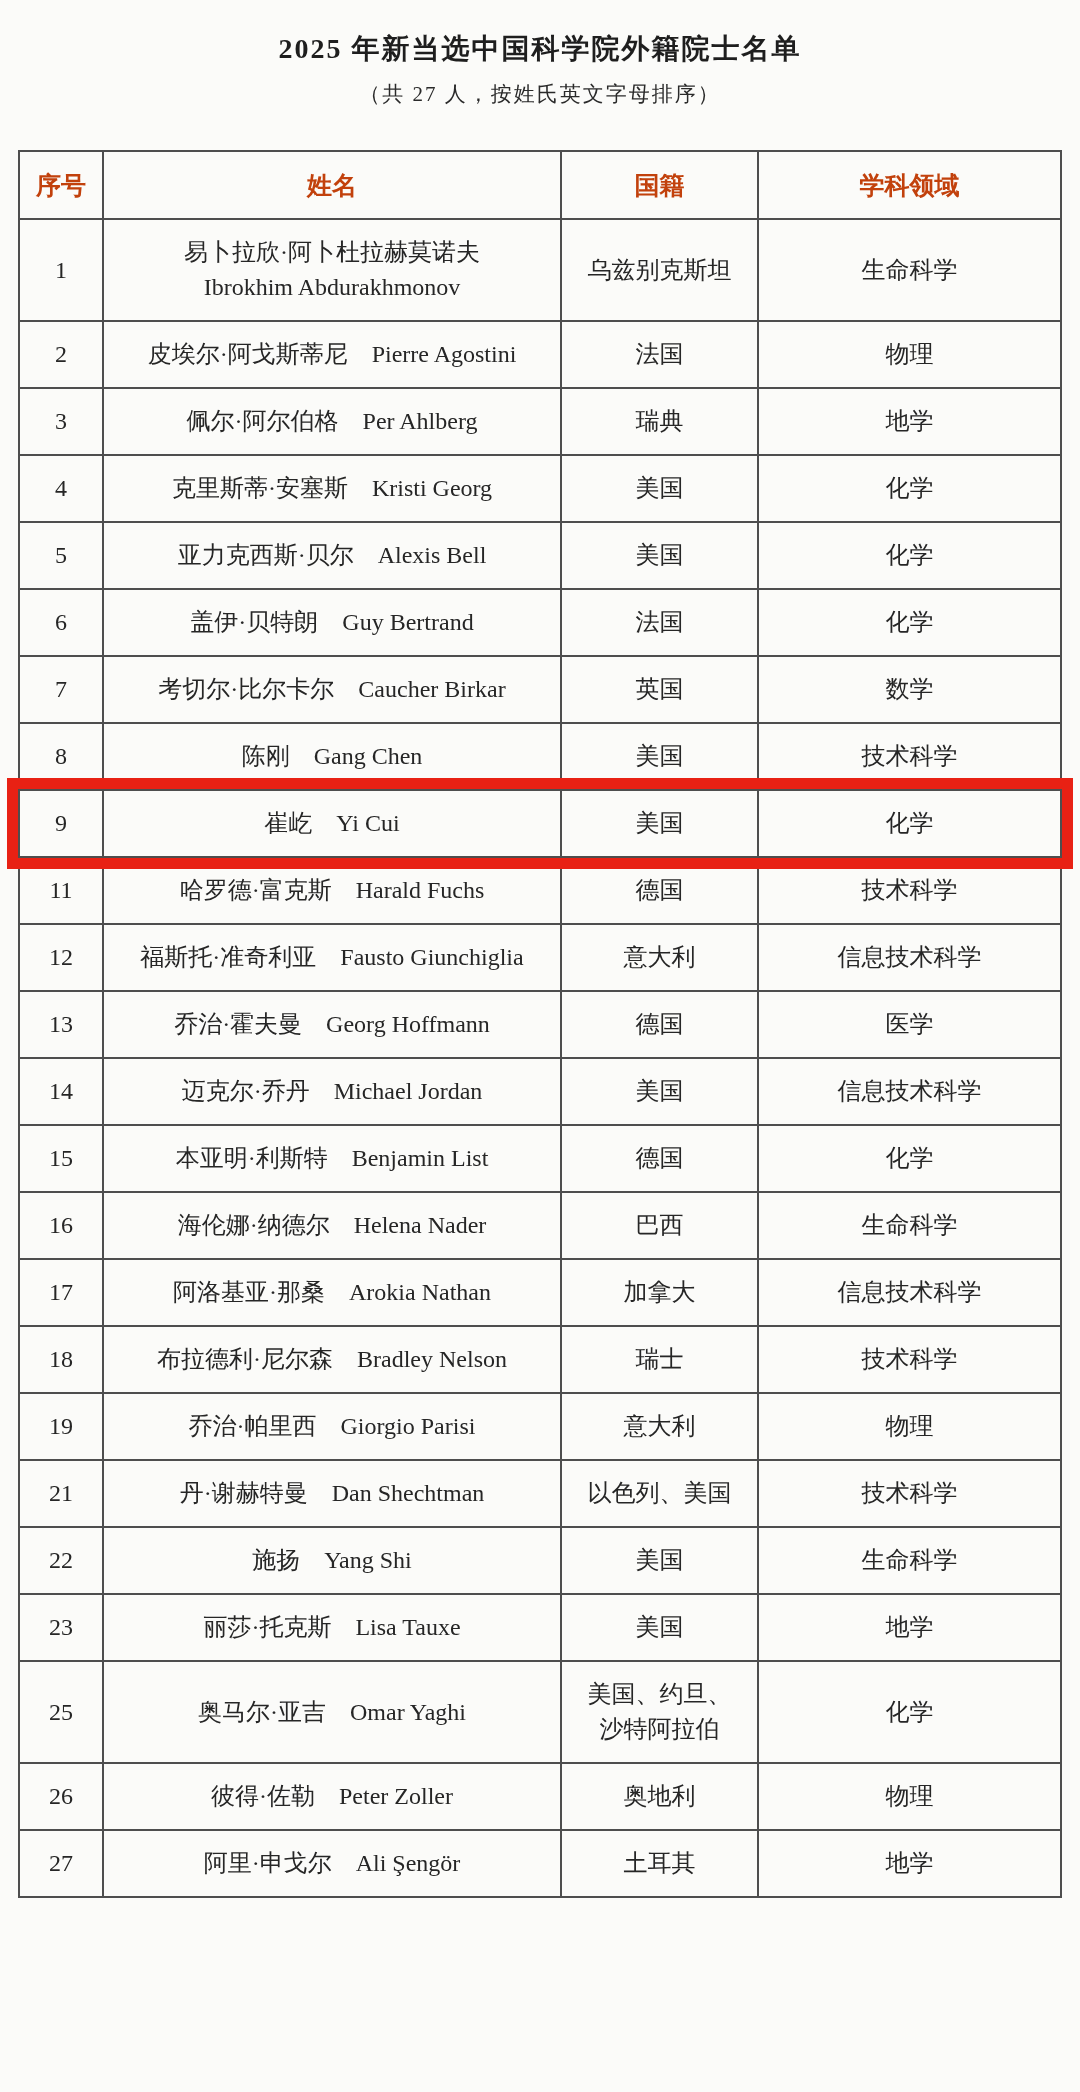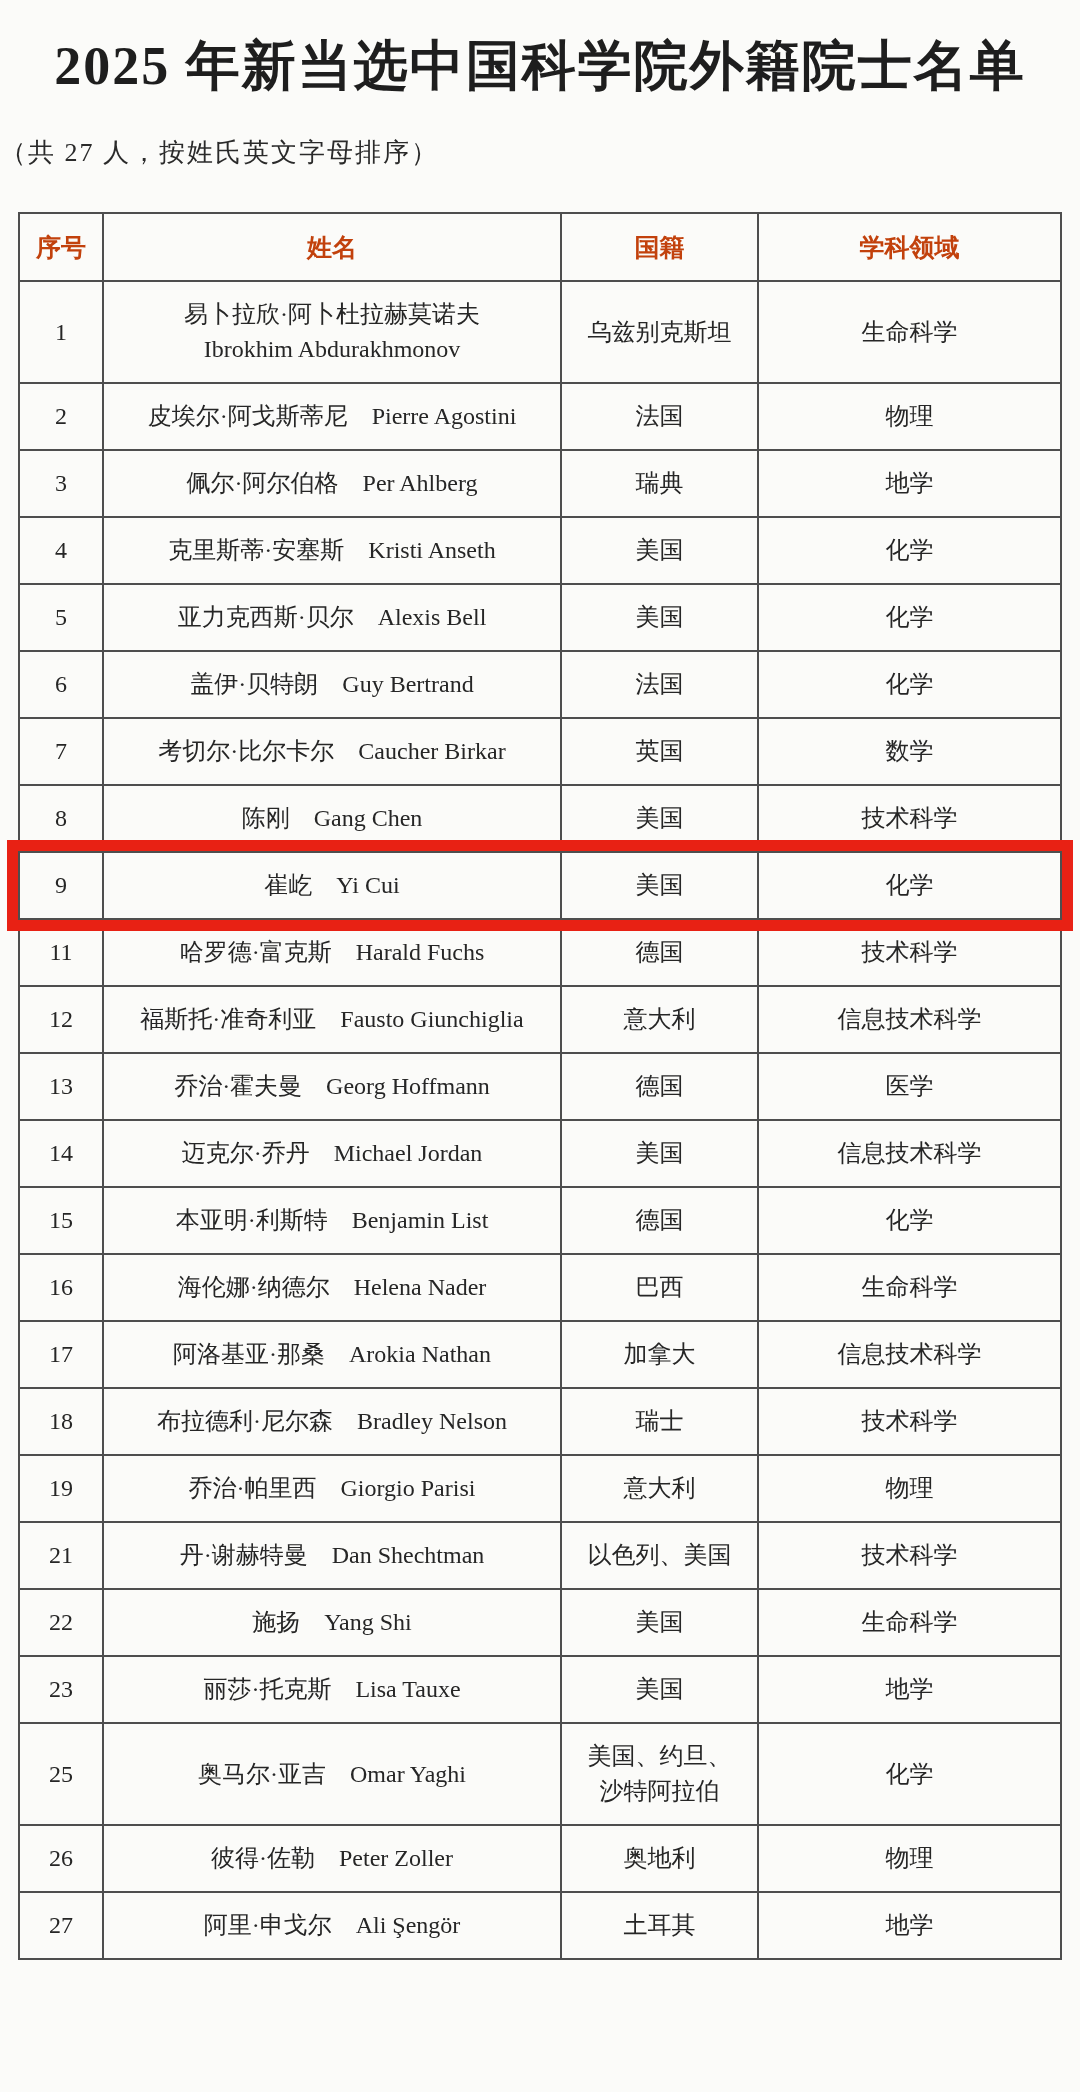--- a/index.html
+++ b/index.html
@@ -12,29 +12,29 @@
     width: 1080px;
     height: 2092px;
     background: #fbfbf9;
     color: #262626;
     font-family: "Liberation Serif", "DejaVu Serif", serif;
     overflow: hidden;
   }
   .page-title {
     padding-top: 30px;
     text-align: center;
-    font-size: 54px;
+    font-size: 28px;
     font-weight: 700;
     letter-spacing: 2px;
     color: #1e1e1e;
   }
   .page-subtitle {
-    margin-top: 32px;
-    text-align: left;
-    font-size: 26px;
+    margin-top: 12px;
+    text-align: center;
+    font-size: 21px;
     letter-spacing: 2px;
     color: #2a2a2a;
   }
   table.roster {
     margin: 42px 0 0 18px;
     width: 1042px;
     border-collapse: collapse;
     table-layout: fixed;
   }
   .roster th, .roster td {
@@ -101,21 +101,21 @@
     <td class="cell-field">物理</td>
   </tr>
         <tr>
     <td class="cell-no">3</td>
     <td class="cell-name">佩尔·阿尔伯格  Per Ahlberg</td>
     <td class="cell-nationality">瑞典</td>
     <td class="cell-field">地学</td>
   </tr>
         <tr>
     <td class="cell-no">4</td>
-    <td class="cell-name">克里斯蒂·安塞斯  Kristi Anseth</td>
+    <td class="cell-name">克里斯蒂·安塞斯  Kristi Georg</td>
     <td class="cell-nationality">美国</td>
     <td class="cell-field">化学</td>
   </tr>
         <tr>
     <td class="cell-no">5</td>
     <td class="cell-name">亚力克西斯·贝尔  Alexis Bell</td>
     <td class="cell-nationality">美国</td>
     <td class="cell-field">化学</td>
   </tr>
         <tr>

